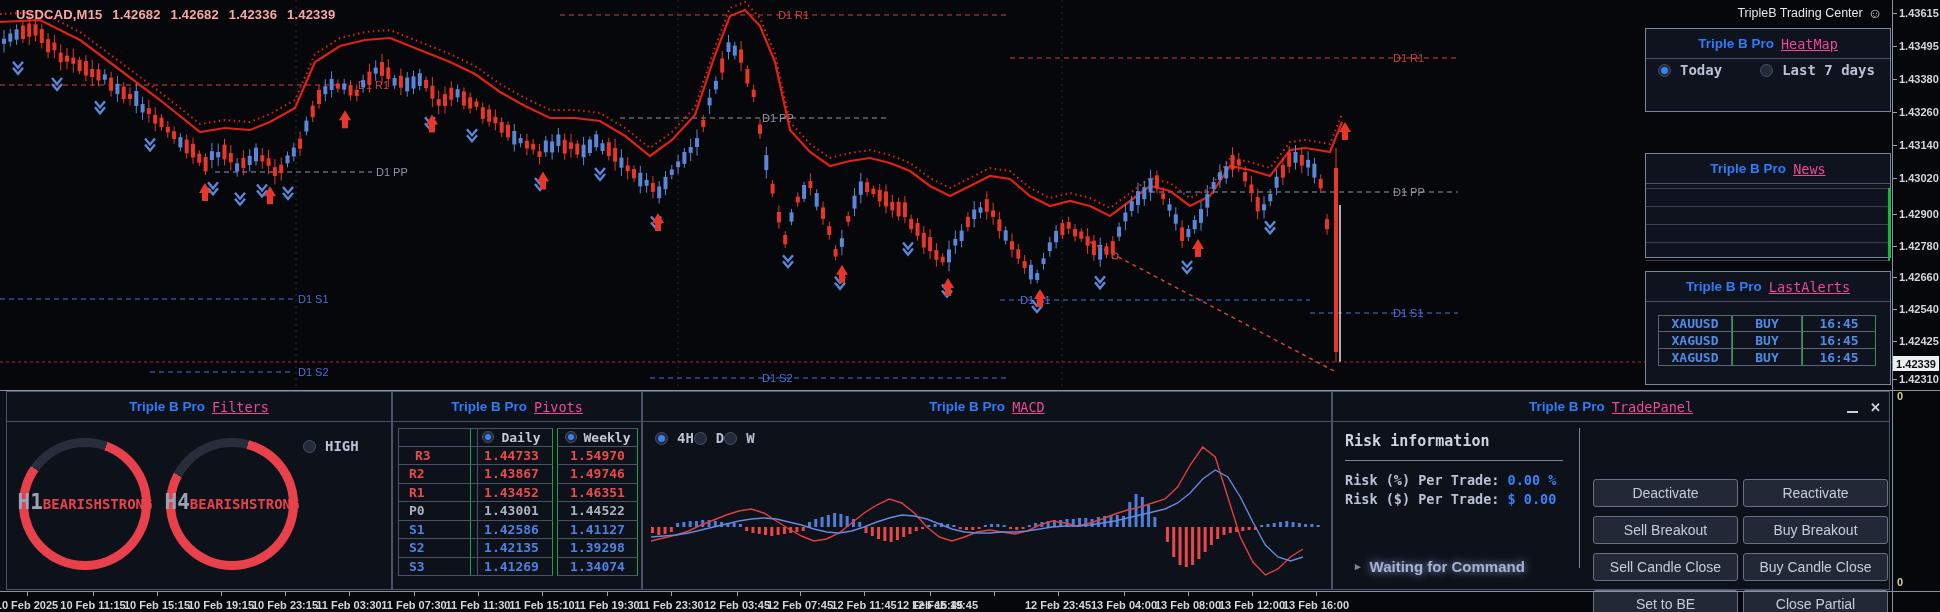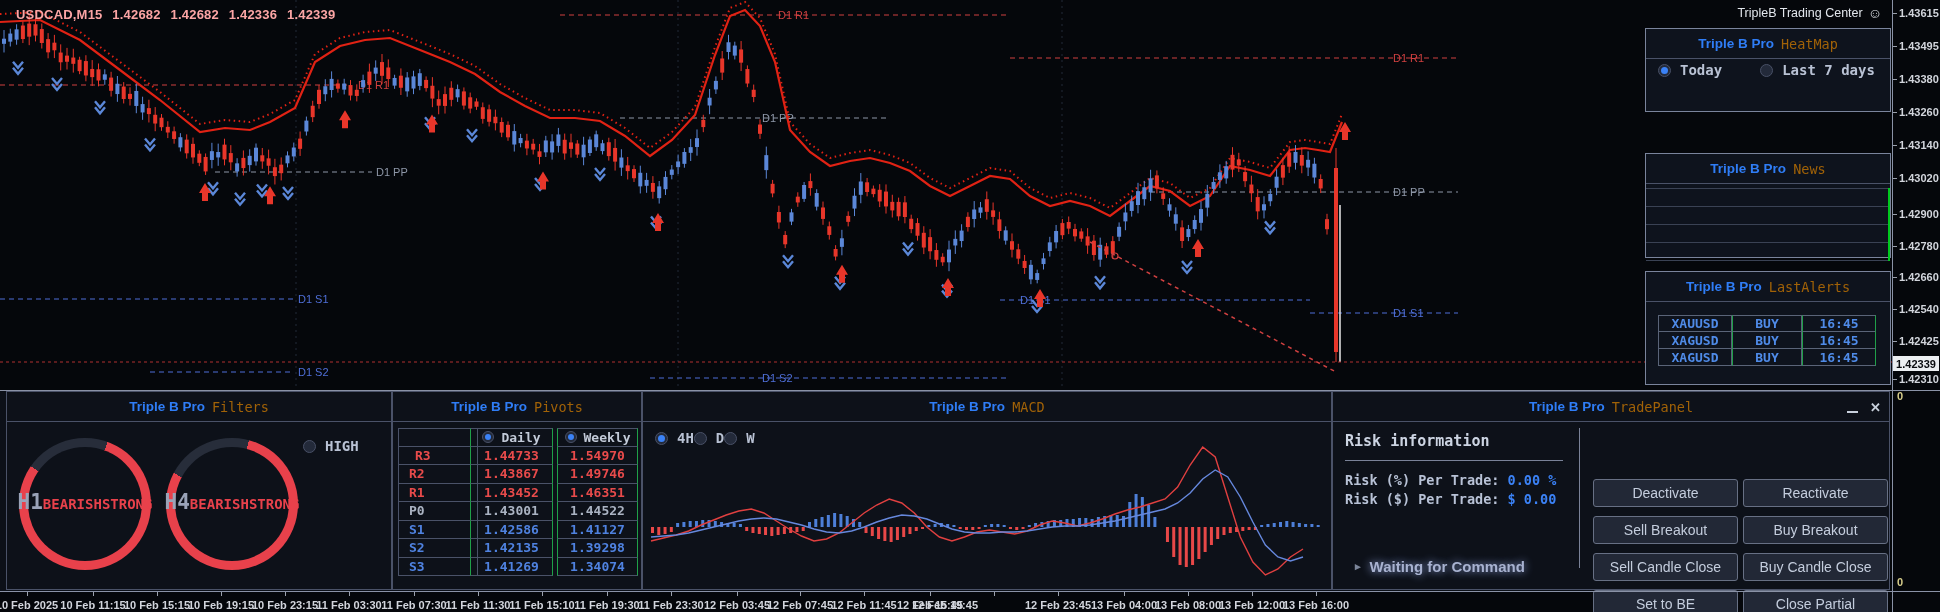--- a/index.html
+++ b/index.html
@@ -20,21 +20,21 @@
   #cur-price{position:absolute;left:0;width:46px;height:15px;background:#eceff2;color:#0a0c10;
      font-size:11px;font-weight:bold;display:flex;align-items:center;justify-content:center;}
   .zero-lab{position:absolute;left:4px;color:#d6cc8a;font-size:11px;font-weight:bold;}
   #time-axis{position:absolute;left:0;top:592px;width:1893px;height:20px;z-index:5;}
   .ttick{position:absolute;top:7px;transform:translateX(-50%);color:#d2d5dc;font-size:11px;font-weight:bold;white-space:nowrap;}
   .tmark{position:absolute;top:0;width:1px;height:4px;background:#9aa0ac;}
   
   .fpanel{position:absolute;left:1645px;width:246px;background:#0e131d;border:1px solid #7a849c;z-index:6;box-sizing:border-box;}
   .phead{height:29px;border-bottom:1px solid #4a5268;display:flex;align-items:center;justify-content:center;gap:7px;}
   .brand{color:#2f7df6;font-weight:bold;font-size:13.5px;}
-  .pname{color:#a16207;font-size:13.5px;}
+  .pname{color:#ec4899;font-size:13.5px;text-decoration:underline;}
   .radio{width:13px;height:13px;border-radius:50%;background:#232a3a;border:1px solid #485066;display:inline-block;position:relative;box-sizing:border-box;flex:none;}
   .radio.on::after{content:"";position:absolute;inset:2px;border-radius:50%;background:#3b82f6;}
   .rlabel{font-weight:bold;font-size:13px;color:#b9c2d4;}
   #hm-radios{display:flex;align-items:center;gap:7px;padding:3px 0 3px 12px;}
   #hm-radios .gap{width:24px;}
   #hm-grid{display:grid;grid-template-columns:1fr 1fr;border-top:1px solid #3a4254;}
   .hm-cell{display:flex;justify-content:space-between;padding:0 9px;font-size:13px;font-weight:bold;
      height:15px;align-items:center;border-bottom:1px solid #3a4254;}
   .hm-cell.right{border-left:1px solid #1fa048;}
   .hm-pos{color:#4f8be8;} .hm-neg{color:#e84848;}

